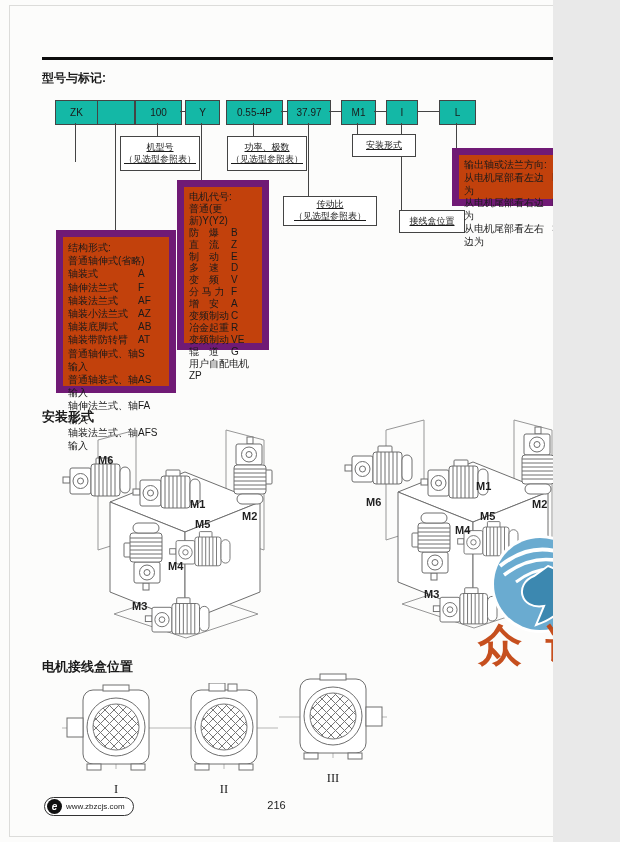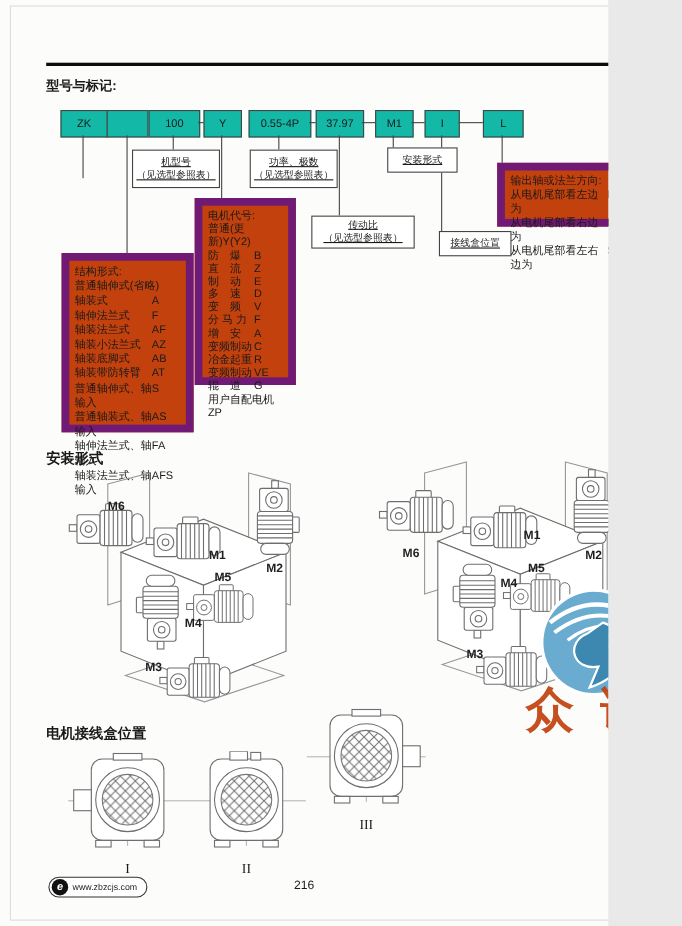--- a/index.html
+++ b/index.html
@@ -299,21 +299,21 @@
       <rect class="part" x="41" y="0" width="16" height="8"></rect>
       <rect class="part" x="60" y="1" width="9" height="7"></rect>
       <rect class="part" x="27" y="81" width="14" height="6"></rect>
       <rect class="part" x="71" y="81" width="14" height="6"></rect>
       <circle class="body" cx="56" cy="44" r="29"></circle>
       <circle cx="56" cy="44" r="23" fill="url(#xh)" stroke="#777"></circle>
     </svg>
     <div class="mlabel">II</div>
   </div>
 
-  <div class="mgroup" style="left:277px;top:643px">
+  <div class="mgroup" style="left:277px;top:672px">
     <svg width="112" height="92" viewBox="0 0 112 92">
       <line class="cline" x1="2" y1="45" x2="110" y2="45"></line>
       <line class="cline" x1="56" y1="2" x2="56" y2="86"></line>
       <rect class="body" x="23" y="7" width="66" height="74" rx="10"></rect>
       <rect class="part" x="43" y="2" width="26" height="6"></rect>
       <rect class="part" x="27" y="81" width="14" height="6"></rect>
       <rect class="part" x="71" y="81" width="14" height="6"></rect>
       <rect class="part" x="89" y="35" width="16" height="19"></rect>
       <circle class="body" cx="56" cy="44" r="29"></circle>
       <circle cx="56" cy="44" r="23" fill="url(#xh)" stroke="#777"></circle>

